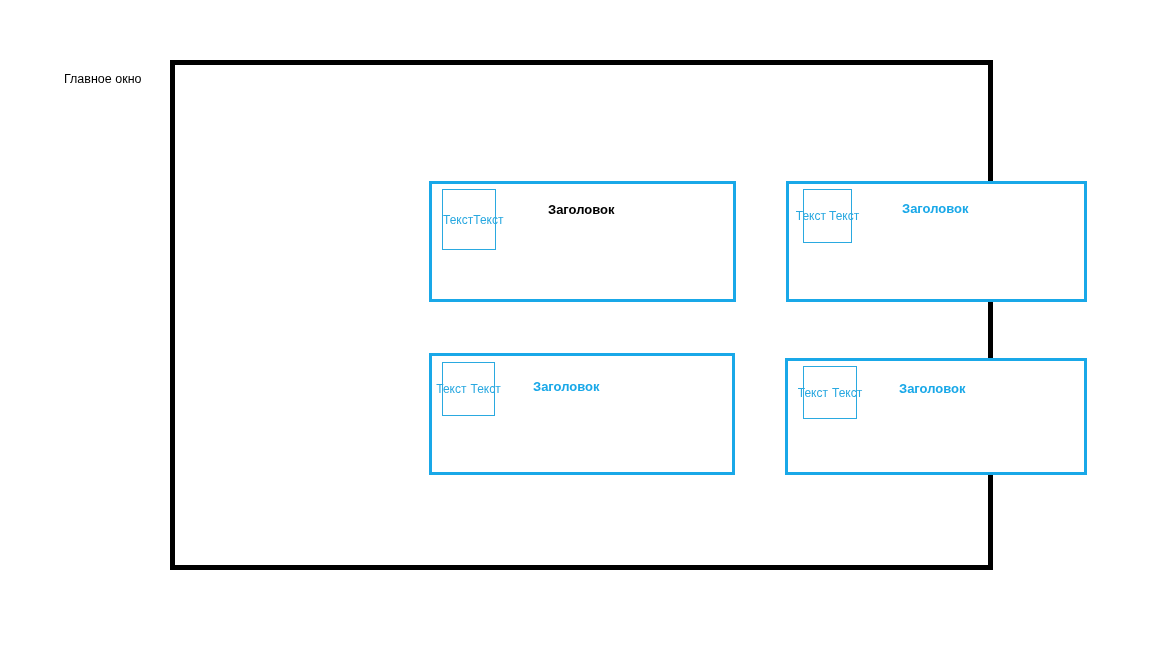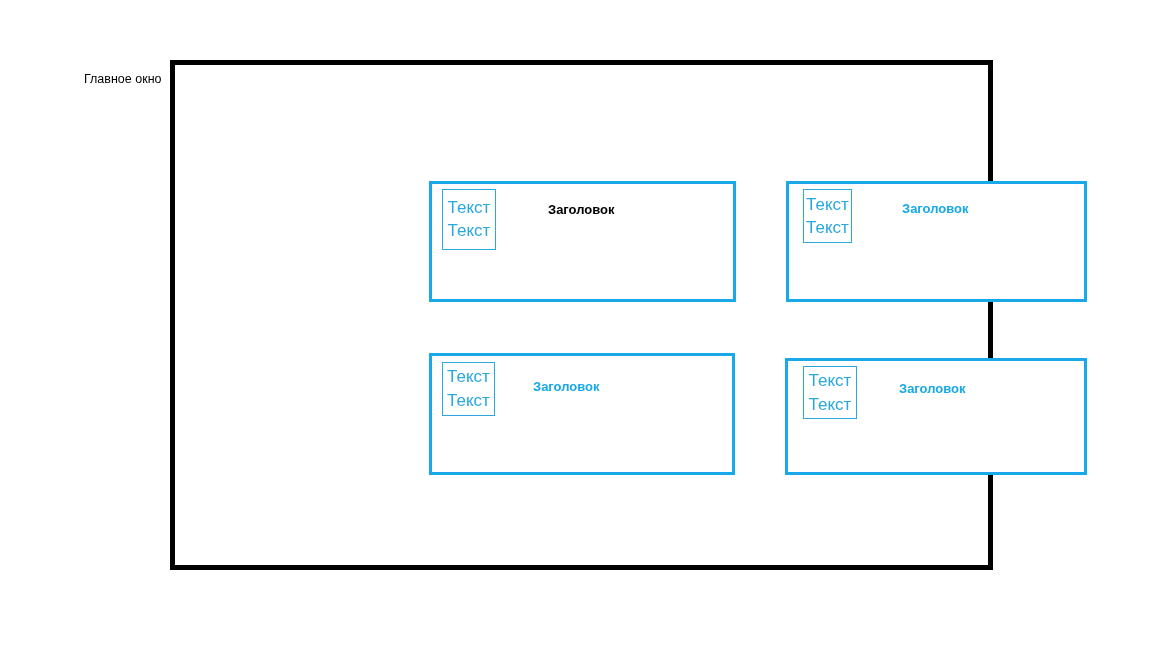--- a/index.html
+++ b/index.html
@@ -19,21 +19,21 @@
 
   
   .annot {
     position: absolute;
     white-space: nowrap;
     font-size: 12.5px;
     line-height: 1;
   }
   .annot-main {
     color: #000000;
-    left: 84px;
+    left: 64px;
     top: 73px;
   }
   .annot-blocks {
     color: #1CA3E3;
     left: 209px;
     top: 120px;
     font-size: 12.5px;
   }
 
   
@@ -60,23 +60,23 @@
   .block-3 { left: 254px; top: 288px; width: 306px; height: 122px; }
   .block-4 { left: 610px; top: 293px; width: 302px; height: 117px; }
 
   
   .textbox {
     position: absolute;
     border: 1.6px solid #2AA9E0;
     background: #ffffff;
     box-sizing: border-box;
     color: #29A8E0;
-    font-size: 17px;
+    font-size: 12px;
     display: flex;
-    flex-direction: column;
+    flex-direction: row;
     align-items: center;
     justify-content: center;
   }
   .textbox span { display: block; }
 
   
   .block-1 .textbox {
     left: 10px; top: 5px; width: 54px; height: 61px;
     justify-content: space-evenly;
     padding: 4px 0;

